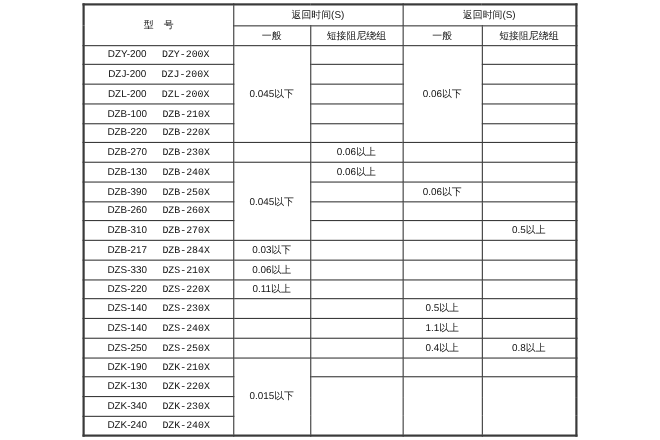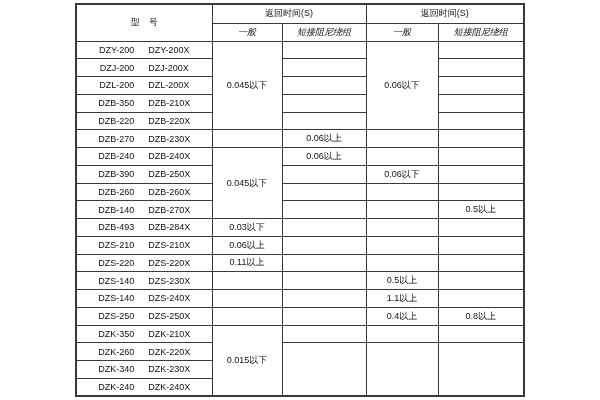--- a/index.html
+++ b/index.html
@@ -23,24 +23,24 @@
   .spec-table th, .spec-table td {
     border: 1px solid #3a3a3a;
     text-align: center;
     vertical-align: middle;
     font-weight: normal;
     padding: 0;
     overflow: hidden;
     white-space: nowrap;
   }
   .hdr-group { height: 19px; }
-  .hdr-sub { height: 18px; font-style: italic; }
+  .hdr-sub { height: 18px; }
   .spec-table tbody td { height: 17.75px; }
   .model-cell span { display: inline-block; }
-  .model-cell span + span { margin-left: 14px; }
+  .model-cell span + span { margin-left: 14px; font-family: Liberation Mono, monospace; }
 </style>
 </head>
 <body>
 
 <table class="spec-table">
   <colgroup>
     <col style="width:136px">
     <col style="width:70px">
     <col style="width:84px">
     <col style="width:72px">
@@ -71,70 +71,70 @@
         <td class="model-cell"><span>DZJ-200</span><span>DZJ-200X</span></td>
         <td></td>
         <td></td>
       </tr>
       <tr>
         <td class="model-cell"><span>DZL-200</span><span>DZL-200X</span></td>
         <td></td>
         <td></td>
       </tr>
       <tr>
-        <td class="model-cell"><span>DZB-350</span><span>DZB-210X</span></td>
+        <td class="model-cell"><span>DZB-100</span><span>DZB-210X</span></td>
         <td></td>
         <td></td>
       </tr>
       <tr>
         <td class="model-cell"><span>DZB-220</span><span>DZB-220X</span></td>
         <td></td>
         <td></td>
       </tr>
       <tr>
         <td class="model-cell"><span>DZB-270</span><span>DZB-230X</span></td>
         <td></td>
         <td>0.06以上</td>
         <td></td>
         <td></td>
       </tr>
       <tr>
-        <td class="model-cell"><span>DZB-240</span><span>DZB-240X</span></td>
+        <td class="model-cell"><span>DZB-130</span><span>DZB-240X</span></td>
         <td rowspan="4">0.045以下</td>
         <td>0.06以上</td>
         <td></td>
         <td></td>
       </tr>
       <tr>
         <td class="model-cell"><span>DZB-390</span><span>DZB-250X</span></td>
         <td></td>
         <td>0.06以下</td>
         <td></td>
       </tr>
       <tr>
         <td class="model-cell"><span>DZB-260</span><span>DZB-260X</span></td>
         <td></td>
         <td></td>
         <td></td>
       </tr>
       <tr>
-        <td class="model-cell"><span>DZB-140</span><span>DZB-270X</span></td>
+        <td class="model-cell"><span>DZB-310</span><span>DZB-270X</span></td>
         <td></td>
         <td></td>
         <td>0.5以上</td>
       </tr>
       <tr>
-        <td class="model-cell"><span>DZB-493</span><span>DZB-284X</span></td>
+        <td class="model-cell"><span>DZB-217</span><span>DZB-284X</span></td>
         <td>0.03以下</td>
         <td></td>
         <td></td>
         <td></td>
       </tr>
       <tr>
-        <td class="model-cell"><span>DZS-210</span><span>DZS-210X</span></td>
+        <td class="model-cell"><span>DZS-330</span><span>DZS-210X</span></td>
         <td>0.06以上</td>
         <td></td>
         <td></td>
         <td></td>
       </tr>
       <tr>
         <td class="model-cell"><span>DZS-220</span><span>DZS-220X</span></td>
         <td>0.11以上</td>
         <td></td>
         <td></td>
@@ -155,28 +155,28 @@
         <td></td>
       </tr>
       <tr>
         <td class="model-cell"><span>DZS-250</span><span>DZS-250X</span></td>
         <td></td>
         <td></td>
         <td>0.4以上</td>
         <td>0.8以上</td>
       </tr>
       <tr>
-        <td class="model-cell"><span>DZK-350</span><span>DZK-210X</span></td>
+        <td class="model-cell"><span>DZK-190</span><span>DZK-210X</span></td>
         <td rowspan="4">0.015以下</td>
         <td></td>
         <td></td>
         <td></td>
       </tr>
       <tr>
-        <td class="model-cell"><span>DZK-260</span><span>DZK-220X</span></td>
+        <td class="model-cell"><span>DZK-130</span><span>DZK-220X</span></td>
         <td rowspan="3"></td>
         <td rowspan="3"></td>
         <td rowspan="3"></td>
       </tr>
       <tr>
         <td class="model-cell"><span>DZK-340</span><span>DZK-230X</span></td>
       </tr>
       <tr>
         <td class="model-cell"><span>DZK-240</span><span>DZK-240X</span></td>
       </tr>

